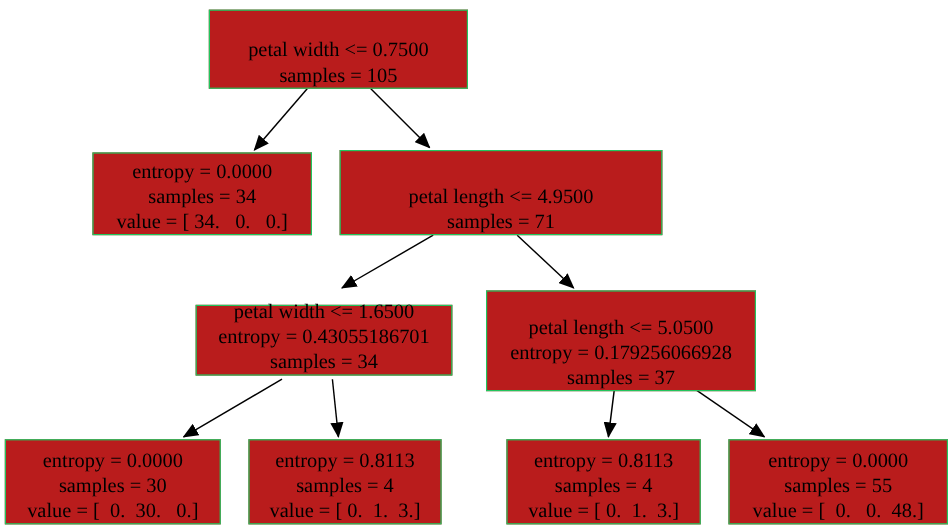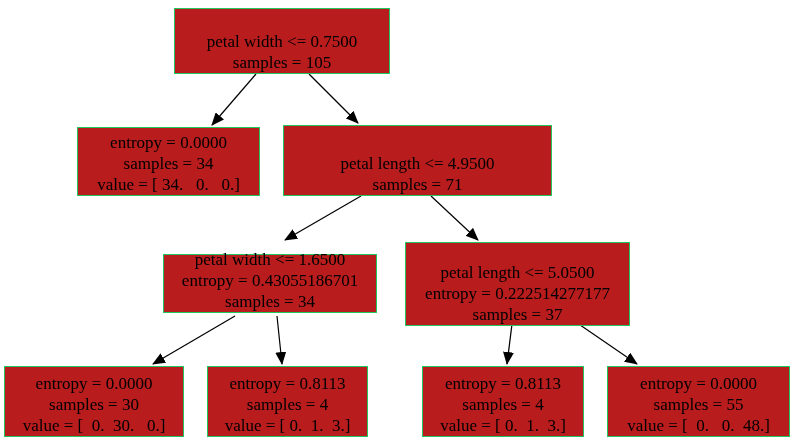--- a/index.html
+++ b/index.html
@@ -81,21 +81,21 @@
   </div>
 
   <div class="node n3">
     <span>petal width &lt;= 1.6500</span>
     <span>entropy = 0.43055186701</span>
     <span>samples = 34</span>
   </div>
 
   <div class="node n4">
     <span>petal length &lt;= 5.0500</span>
-    <span>entropy = 0.222514277177</span>
+    <span>entropy = 0.179256066928</span>
     <span>samples = 37</span>
   </div>
 
   <div class="node n5">
     <span>entropy = 0.0000</span>
     <span>samples = 30</span>
     <span>value = [  0.  30.   0.]</span>
   </div>
 
   <div class="node n6">

